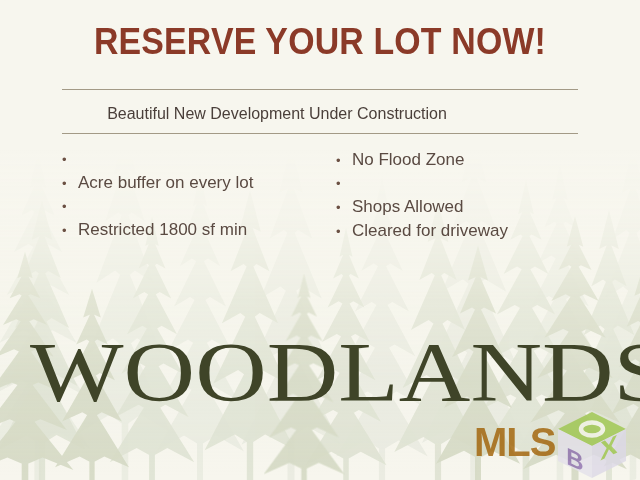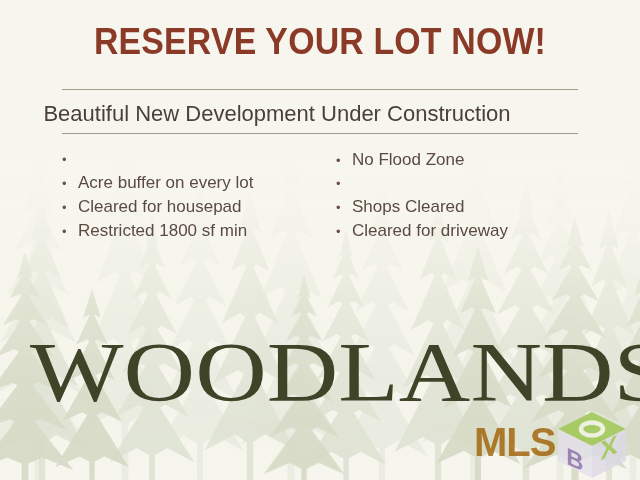--- a/index.html
+++ b/index.html
@@ -79,21 +79,21 @@
   .rule-top    { top: 89px; }
   .rule-bottom { top: 133px; }
 
   
   .subtitle {
     position: absolute;
     left: 0; top: 102px;
     width: 544px;
     z-index: 5;
     text-align: center;
-    font-size: 22px;
+    font-size: 16px;
     line-height: 24px;
     color: #4a3f3a;
     white-space: nowrap;
     padding-left: 10px;
   }
 
   
   #features {
     position: absolute;
     left: 62px; top: 148px;
@@ -251,39 +251,38 @@
     <div class="feat-col left">
       <div class="feat-item">
         <span class="feat-bullet">•</span>
       </div>
       <div class="feat-item">
         <span class="feat-bullet">•</span>
         <span>Acre buffer on every lot</span>
       </div>
       <div class="feat-item">
         <span class="feat-bullet">•</span>
-        <span>Cleared for housepad</span>
       </div>
       <div class="feat-item">
         <span class="feat-bullet">•</span>
         <span>Restricted 1800 sf min</span>
       </div>
     </div>
 
     <div class="feat-col right">
       <div class="feat-item">
         <span class="feat-bullet">•</span>
         <span>No Flood Zone</span>
       </div>
       <div class="feat-item">
         <span class="feat-bullet">•</span>
       </div>
       <div class="feat-item">
         <span class="feat-bullet">•</span>
-        <span>Shops Cleared</span>
+        <span>Shops Allowed</span>
       </div>
       <div class="feat-item">
         <span class="feat-bullet">•</span>
         <span>Cleared for driveway</span>
       </div>
     </div>
 
   </div>
 
   <div id="wordmark">

